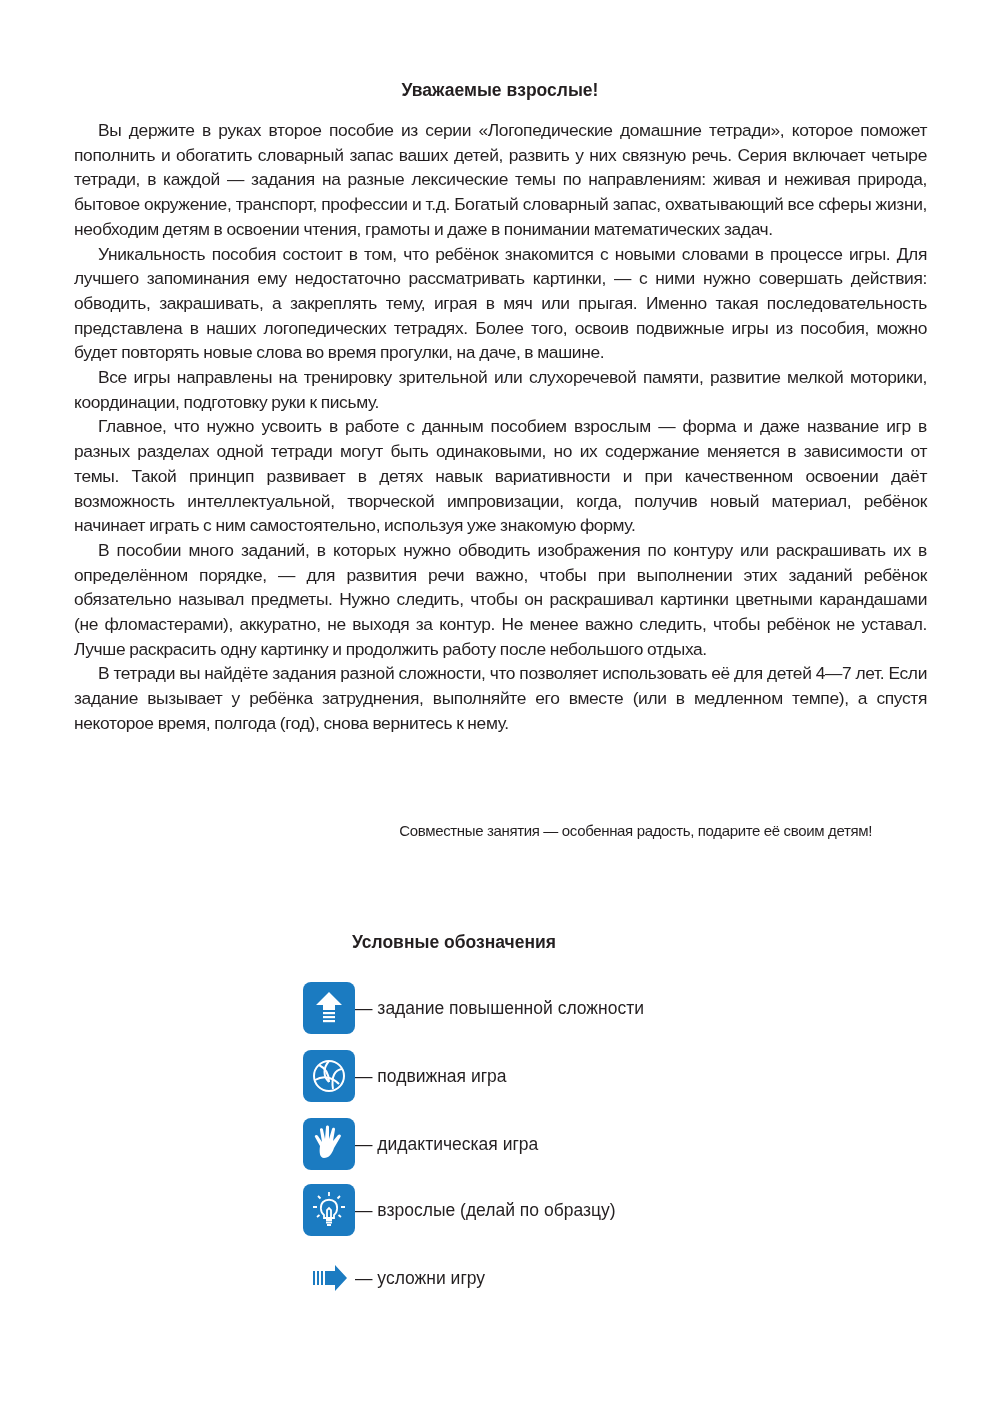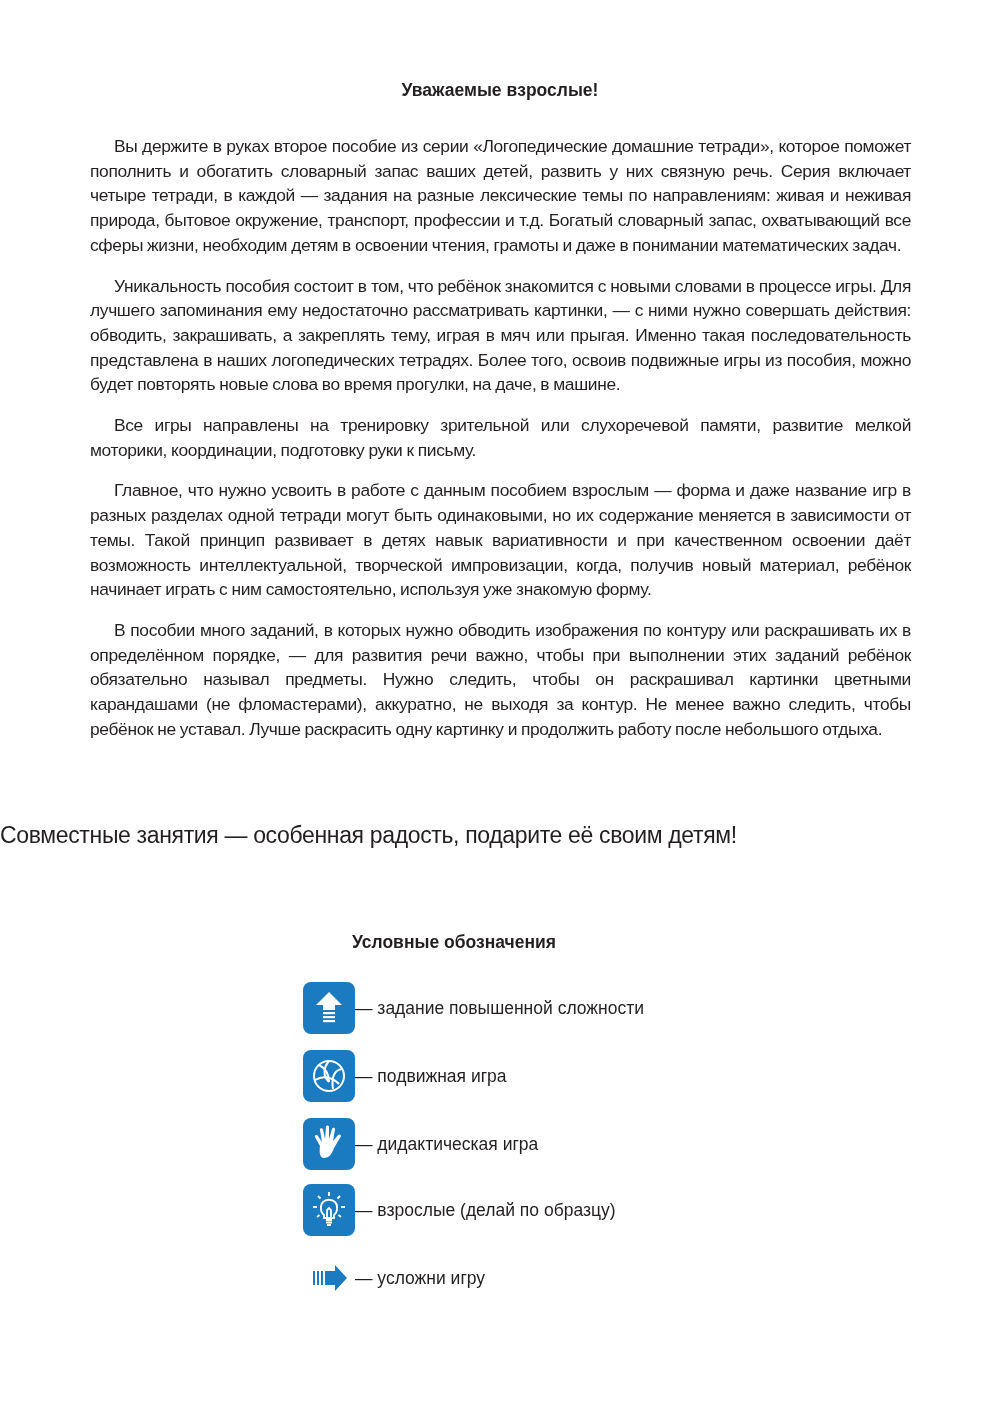--- a/index.html
+++ b/index.html
@@ -9,24 +9,24 @@
   }
   .page-title {
     position: absolute; top: 80px; left: 0; width: 1000px; text-align: center;
     font-weight: bold; font-size: 17.5px;
   }
   .body-text {
     position: absolute; top: 118px; left: 74px; width: 853px;
     font-size: 17.4px; line-height: 24.7px; text-align: justify;
     letter-spacing: -0.35px; word-spacing: -0.5px;
   }
-  .body-text p { margin: 16px; text-indent: 24px; }
+  .body-text p { margin: 0; text-indent: 24px; }
   .closing {
-    position: absolute; top: 822px; left: 0; width: 872px; text-align: left;
-    font-size: 23px; letter-spacing: -0.35px;
+    position: absolute; top: 822px; left: 0; width: 872px; text-align: right;
+    font-size: 15px; letter-spacing: -0.35px;
   }
   .legend-title {
     position: absolute; top: 932px; left: 0; width: 908px; text-align: center;
     font-weight: bold; font-size: 17.5px;
   }
   .legend-item {
     position: absolute; left: 303px; height: 52px; display: flex; align-items: center;
   }
   .legend-icon {
     width: 52px; height: 52px; border-radius: 8px; background: #1b7bc1;
@@ -39,20 +39,21 @@
 <body>
 
 <div class="page-title">Уважаемые взрослые!</div>
 
 <div class="body-text">
   <p>Вы держите в руках второе пособие из серии «Логопедические домашние тетради», которое поможет пополнить и обогатить словарный запас ваших детей, развить у них связную речь. Серия включает четыре тетради, в каждой — задания на разные лексические темы по направлениям: живая и неживая природа, бытовое окружение, транспорт, профессии и т.д. Богатый словарный запас, охватывающий все сферы жизни, необходим детям в освоении чтения, грамоты и даже в понимании математических задач.</p>
   <p>Уникальность пособия состоит в том, что ребёнок знакомится с новыми словами в процессе игры. Для лучшего запоминания ему недостаточно рассматривать картинки, — с ними нужно совершать действия: обводить, закрашивать, а закреплять тему, играя в мяч или прыгая. Именно такая последовательность представлена в наших логопедических тетрадях. Более того, освоив подвижные игры из пособия, можно будет повторять новые слова во время прогулки, на даче, в машине.</p>
   <p>Все игры направлены на тренировку зрительной или слухоречевой памяти, развитие мелкой моторики, координации, подготовку руки к письму.</p>
   <p>Главное, что нужно усвоить в работе с данным пособием взрослым — форма и даже название игр в разных разделах одной тетради могут быть одинаковыми, но их содержание меняется в зависимости от темы. Такой принцип развивает в детях навык вариативности и при качественном освоении даёт возможность интеллектуальной, творческой импровизации, когда, получив новый материал, ребёнок начинает играть с ним самостоятельно, используя уже знакомую форму.</p>
   <p>В пособии много заданий, в которых нужно обводить изображения по контуру или раскрашивать их в определённом порядке, — для развития речи важно, чтобы при выполнении этих заданий ребёнок обязательно называл предметы. Нужно следить, чтобы он раскрашивал картинки цветными карандашами (не фломастерами), аккуратно, не выходя за контур. Не менее важно следить, чтобы ребёнок не уставал. Лучше раскрасить одну картинку и продолжить работу после небольшого отдыха.</p>
+  <p>В тетради вы найдёте задания разной сложности, что позволяет использовать её для детей 4—7 лет. Если задание вызывает у ребёнка затруднения, выполняйте его вместе (или в медленном темпе), а спустя некоторое время, полгода (год), снова вернитесь к нему.</p>
 </div>
 
 <div class="closing">Совместные занятия — особенная радость, подарите её своим детям!</div>
 
 <div class="legend-title">Условные обозначения</div>
 
 <div class="legend-item" style="top:982px">
   <div class="legend-icon">
     <svg width="40" height="40" viewBox="0 0 40 40">
       <polygon points="20,4 33,17 26,17 26,22 14,22 14,17 7,17" fill="#fff"></polygon>

